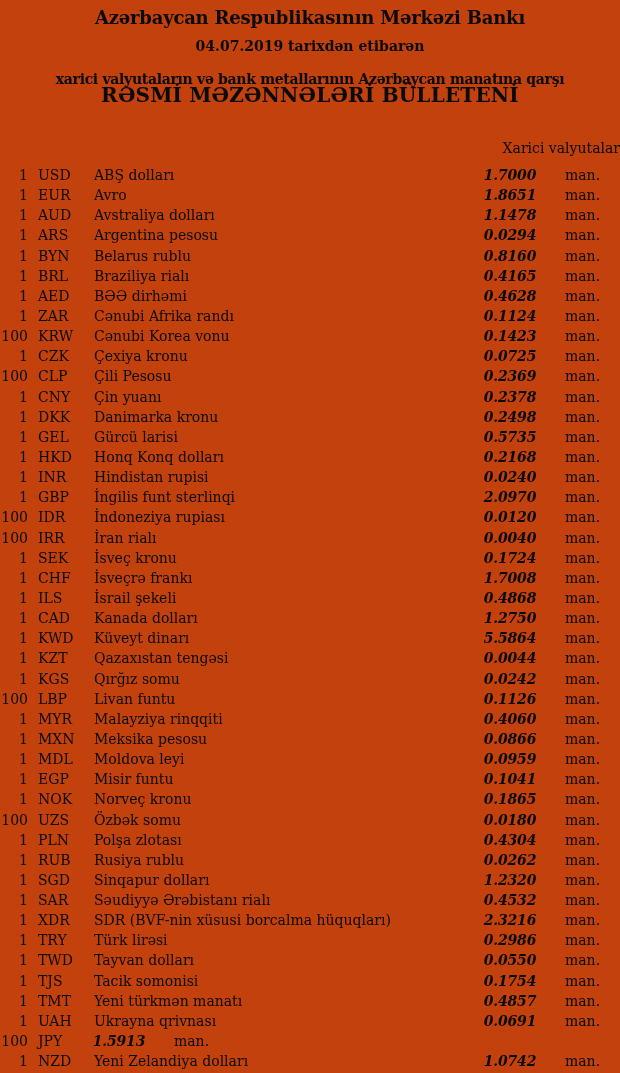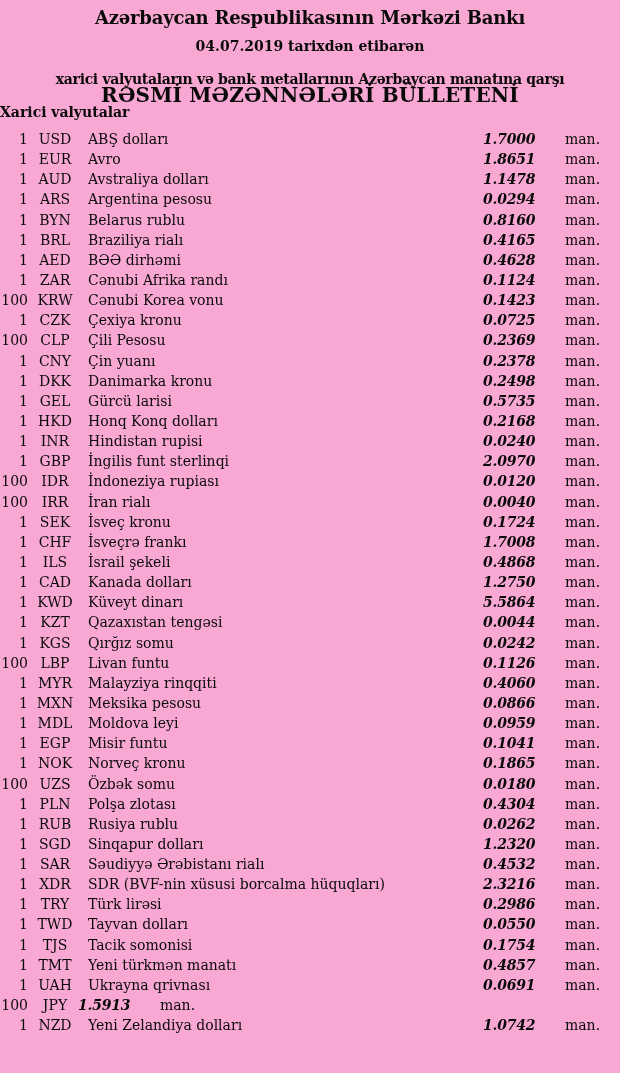--- a/index.html
+++ b/index.html
@@ -39,73 +39,74 @@
     line-height: 16px;
     letter-spacing: -0.3px;
   }
   .doc-bulletin {
     font-size: 20px;
     font-weight: bold;
     line-height: 17px;
     letter-spacing: 0.2px;
   }
   .section-title {
-    text-align: left;
+    margin-top: 36px;
+    text-align: right;
     font-size: 14px;
-    font-weight: bold;
+    font-weight: normal;
     line-height: 16px;
   }
   .rates {
     margin-top: 9px;
   }
   .rate-row {
     display: flex;
     align-items: baseline;
     height: 20.15px;
     line-height: 20.15px;
     font-size: 14px;
   }
   .cell-qty {
     width: 28px;
     text-align: right;
     flex: 0 0 auto;
   }
   .cell-code {
     width: 46px;
-    margin-left: 4px;
-    text-align: center;
+    margin-left: 10px;
+    text-align: left;
     flex: 0 0 auto;
   }
   .cell-name {
     flex: 1 1 auto;
     margin-left: 10px;
     text-align: left;
     white-space: nowrap;
     overflow: hidden;
   }
   .cell-rate {
     flex: 0 0 auto;
     width: 70px;
-    text-align: left;
+    text-align: center;
     font-weight: bold;
     font-style: italic;
     letter-spacing: -0.2px;
   }
   .cell-unit {
     flex: 0 0 auto;
     width: 32px;
-    margin-left: 12px;
+    margin-left: 20px;
     margin-right: 23px;
     text-align: center;
   }
 </style>
 </head>
 <body>
 
-<div class="page" style="color: rgb(10, 10, 10); background: #f9a8d4;">
+<div class="page" style="color: rgb(10, 10, 10); background: #c2410c;">
 
   <div class="header">
     <div class="doc-title">Azərbaycan Respublikasının Mərkəzi Bankı</div>
     <div class="doc-date">04.07.2019 tarixdən etibarən</div>
     <div class="doc-subtitle">xarici valyutaların və bank metallarının Azərbaycan manatına qarşı</div>
     <div class="doc-bulletin">RƏSMİ MƏZƏNNƏLƏRİ BÜLLETENİ</div>
   </div>
 
   <div class="section-title">Xarici valyutalar</div>
 

